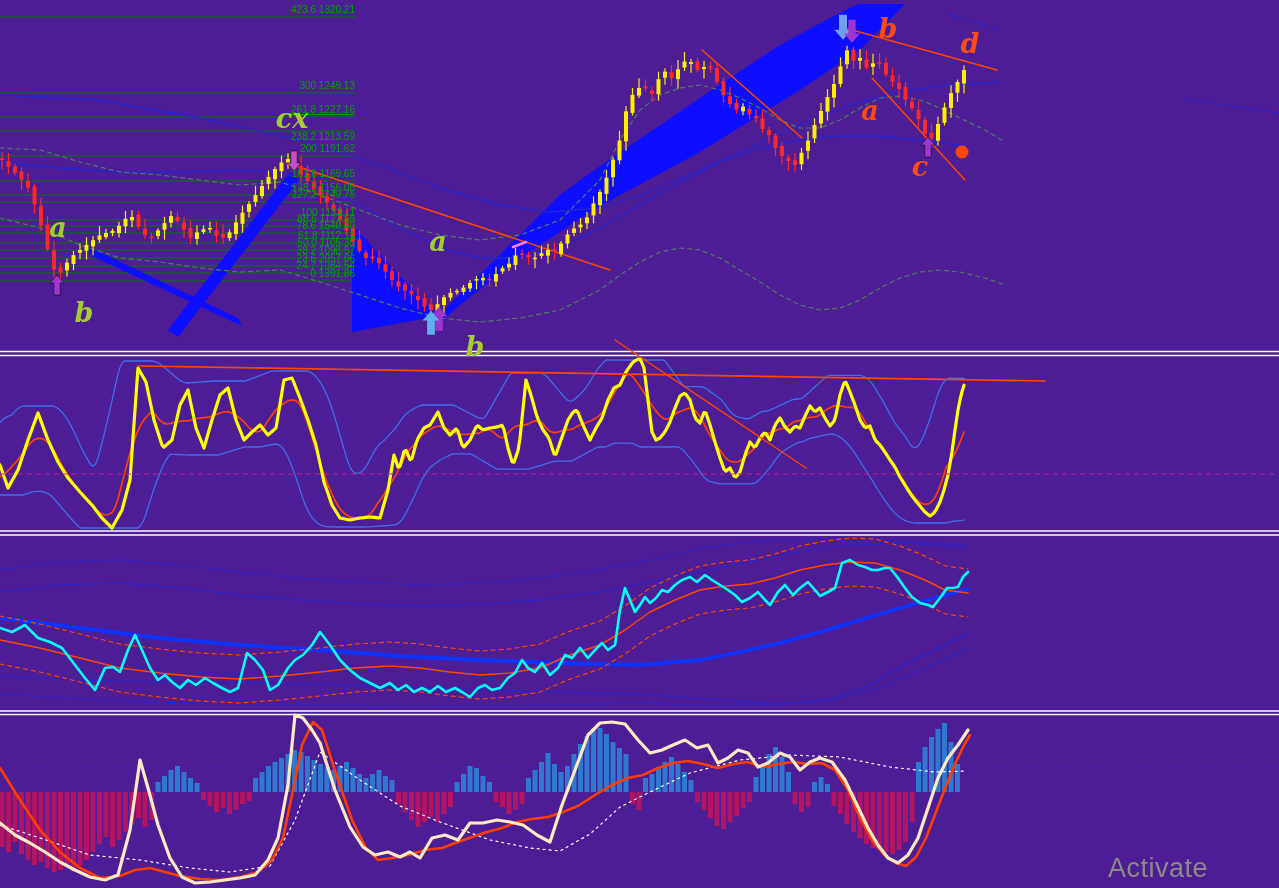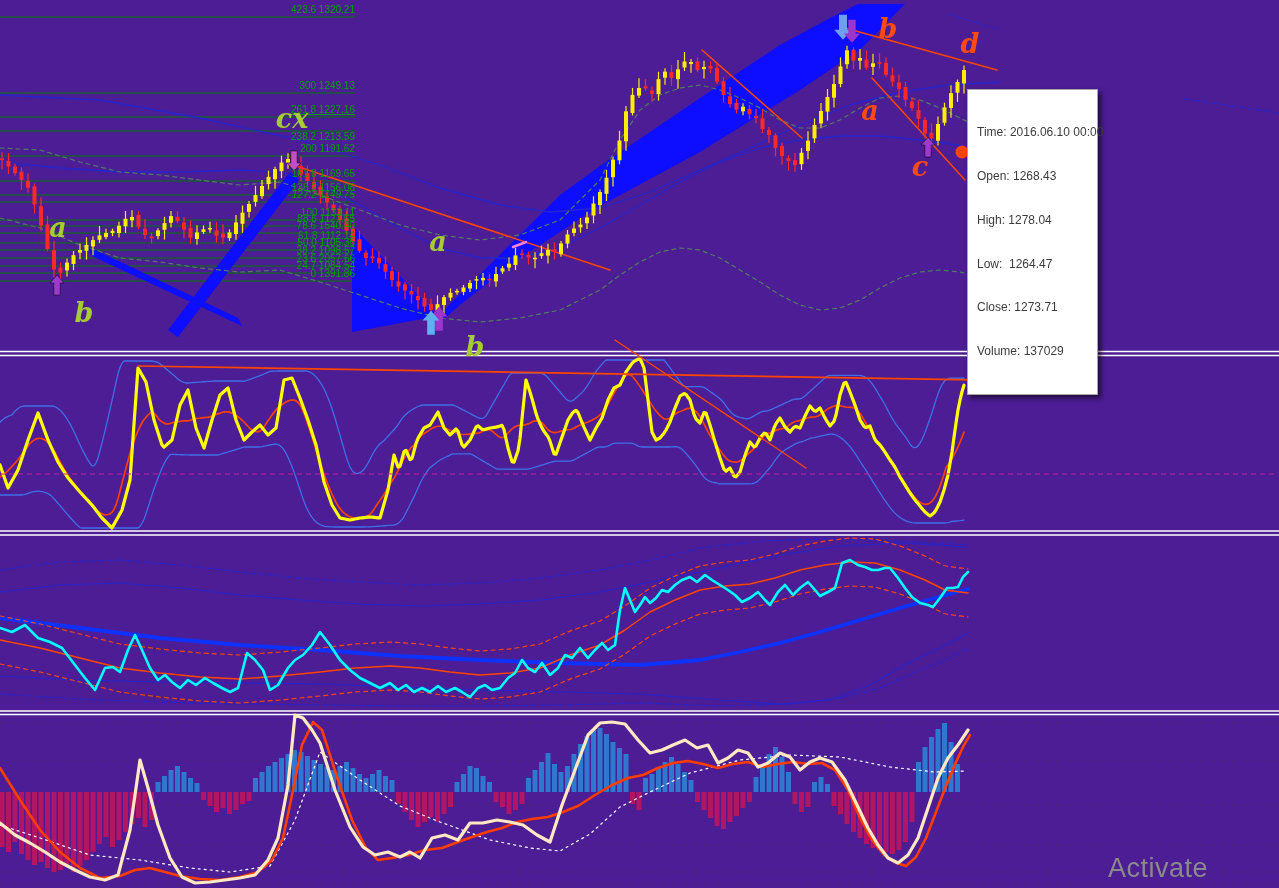--- a/index.html
+++ b/index.html
@@ -590,23 +590,15 @@
       <div class="chart-letter" style="left: 84px; top: 312px; color: rgb(166, 204, 51);">b</div>
       <div class="chart-letter" style="left: 292px; top: 118px; color: rgb(166, 204, 51);">cx</div>
       <div class="chart-letter" style="left: 438px; top: 241px; color: rgb(166, 204, 51);">a</div>
       <div class="chart-letter" style="left: 475px; top: 346px; color: rgb(166, 204, 51);">b</div>
       <div class="chart-letter" style="left: 870px; top: 110px; color: rgb(255, 74, 18);">a</div>
       <div class="chart-letter" style="left: 888px; top: 28px; color: rgb(255, 74, 18);">b</div>
       <div class="chart-letter" style="left: 920px; top: 166px; color: rgb(255, 74, 18);">c</div>
       <div class="chart-letter" style="left: 970px; top: 43px; color: rgb(255, 74, 18);">d</div>
     </div>
 
-  <div class="tooltip">
-    <div>Time: 2016.06.10 00:00</div>
-    <div>Open: 1268.43</div>
-    <div>High: 1278.04</div>
-    <div>Low:  1264.47</div>
-    <div>Close: 1273.71</div>
-    <div>Volume: 137029</div>
-  </div>
 
   <div class="watermark">Activate Windows</div>
 </div>
 
 </body></html>

